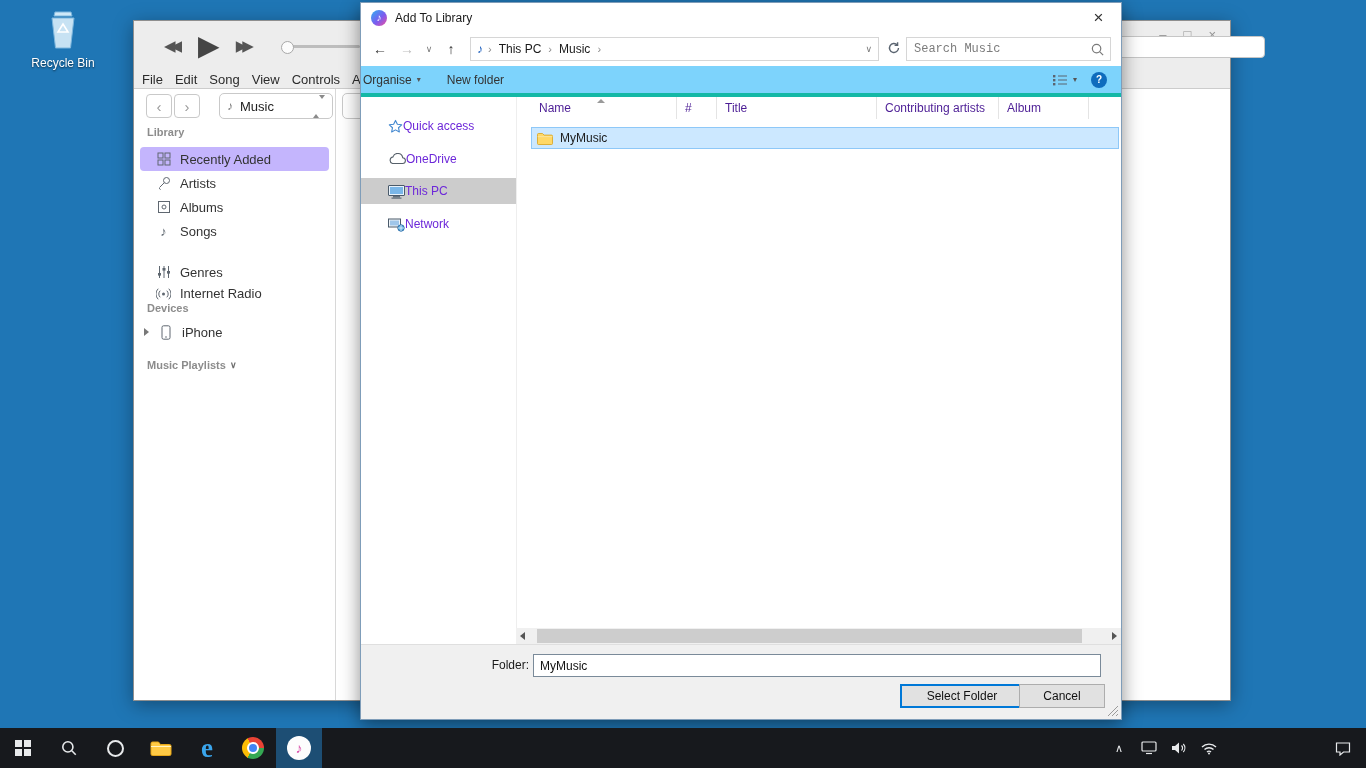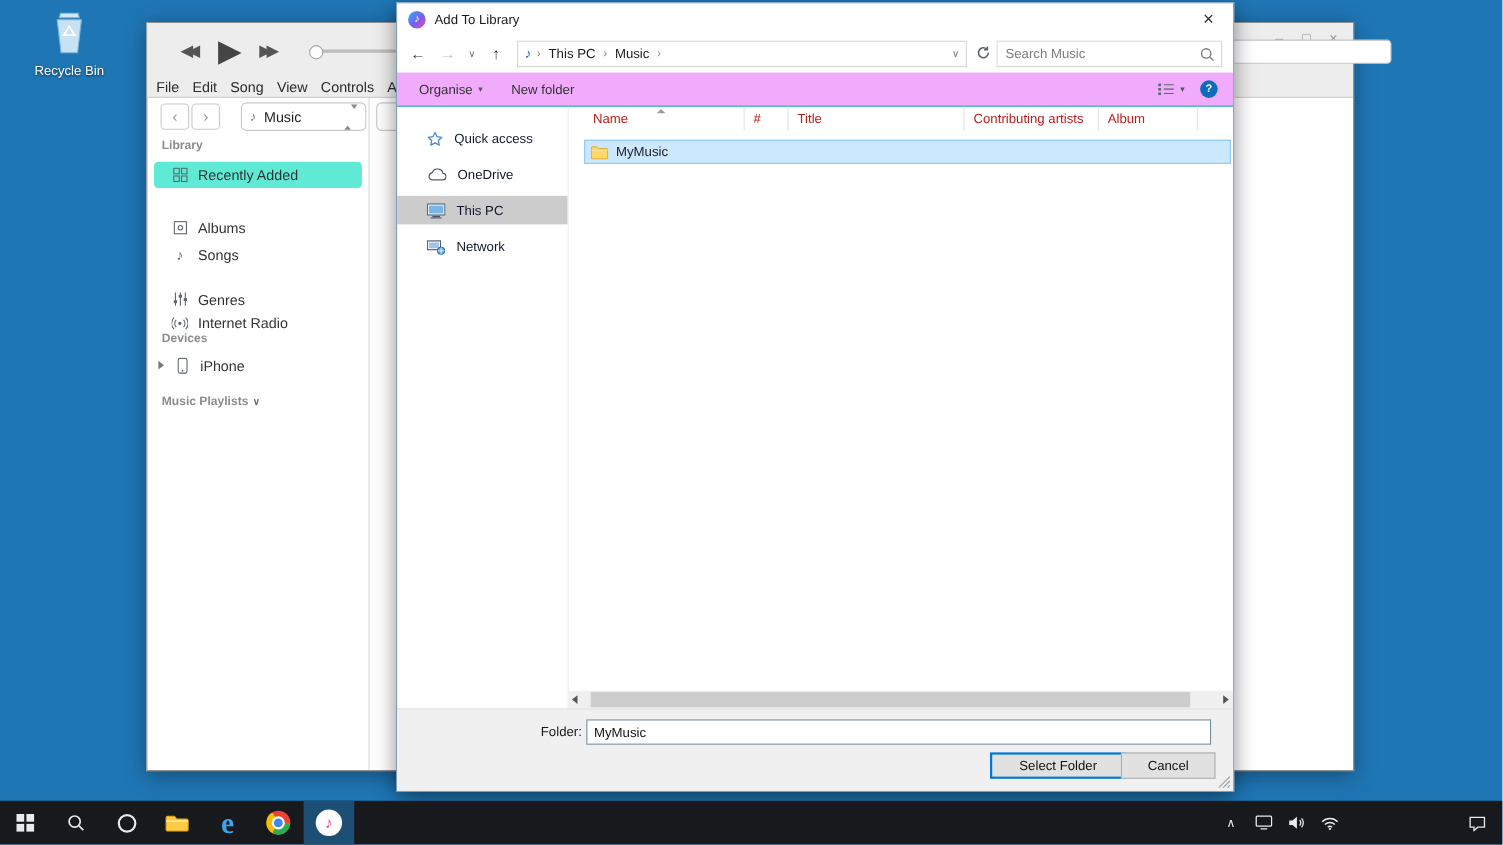--- a/index.html
+++ b/index.html
@@ -33,21 +33,21 @@
             border-radius:5px;display:flex;align-items:center;padding:0 7px;gap:7px;font-size:13px;color:#222}
   .it-media .note{color:#7a7a7a;font-size:12px}
   .it-media .grow{flex:1}
   .tri-up{width:0;height:0;border-left:3.5px solid transparent;border-right:3.5px solid transparent;border-bottom:4px solid #8a8a8a}
   .tri-dn{width:0;height:0;border-left:3.5px solid transparent;border-right:3.5px solid transparent;border-top:4px solid #8a8a8a;margin-top:2px}
   .it-partial{position:absolute;left:208px;top:-1px;width:26px;height:26px;background:#fff;border:1px solid #c9c9c9;border-radius:5px}
   .it-divider{position:absolute;left:201px;top:68px;bottom:0;width:1px;background:#d8d8d8}
   .it-sidehead{position:absolute;left:13px;font-size:11px;font-weight:bold;color:#8c8c8c}
   .it-item{position:absolute;left:6px;width:189px;height:24px;display:flex;align-items:center;
            padding-left:16px;gap:9px;font-size:13px;color:#333;border-radius:4px}
-  .it-item.sel{background:#5eead4}
+  .it-item.sel{background:#c4b5fd}
   .it-item .gly{width:15px;display:flex;justify-content:center;color:#5f6770;font-size:13px}
   .tri-right{width:0;height:0;border-top:4px solid transparent;border-bottom:4px solid transparent;border-left:5px solid #787878}
   .chev-dn{font-size:9px;color:#6e6e6e;margin-left:4px}
 
   
   .dlg{position:absolute;left:360px;top:2px;width:762px;height:718px;background:#fff;color:#1a1a1a;
        border:1px solid #7f9db9;box-shadow:0 5px 18px rgba(0,0,0,.45);font-size:12px;z-index:5}
   .dlg-titlebar{position:relative;height:29px;display:flex;align-items:center;gap:8px;padding-left:10px}
   .dlg-appicon{width:16px;height:16px;border-radius:50%;background:linear-gradient(135deg,#2fb1f1,#7a5cf0 55%,#ef4f9e);
                display:flex;align-items:center;justify-content:center;color:#fff;font-size:10px}
@@ -55,36 +55,36 @@
              font-size:17px;color:#333;cursor:default}
   .dlg-nav{height:34px;display:flex;align-items:center;padding:0 10px 0 8px;gap:5px}
   .nav-gly{width:22px;text-align:center;font-size:14px}
   .addr{flex:1;height:24px;border:1px solid #d6d6d6;display:flex;align-items:center;gap:5px;padding:0 6px;margin:0 3px}
   .addr .note{color:#1d5fbe;font-size:12px}
   .addr .crumb{color:#1a1a1a;padding:0 2px}
   .addr .sep{color:#8a8a8a;font-size:11px}
   .addr .grow{flex:1}
   .searchbox{width:205px;height:24px;border:1px solid #d6d6d6;position:relative}
   .searchbox input{width:100%;height:100%;border:none;outline:none;font-size:12px;padding:0 24px 0 7px;
-                   font-family:Liberation Sans, sans-serif;color:#be185d}
+                   font-family:Liberation Mono, monospace;color:#be185d}
   .searchbox input::placeholder{color:#7c7c7c}
   .searchbox svg{position:absolute;right:5px;top:4px}
-  .dlg-toolbar{height:31px;background:#f0abfc;border-bottom:1px solid #14b8a6;display:flex;align-items:center;
-               padding:0 14px 0 20px;gap:26px;color:#333}
+  .dlg-toolbar{height:31px;background:#7dd3fc;border-bottom:4px solid #14b8a6;display:flex;align-items:center;
+               padding:0 14px 0 2px;gap:26px;color:#333}
   .tool-group{display:flex;align-items:center;gap:5px}
   .tool-right{margin-left:auto;display:flex;align-items:center;gap:14px}
   .help-circle{width:16px;height:16px;border-radius:50%;background:#0f6cbd;color:#fff;font-weight:bold;
                font-size:10px;display:flex;align-items:center;justify-content:center}
   .dlg-body{position:absolute;left:0;right:0;top:94px;bottom:75px}
   .dlg-side{position:absolute;left:0;top:0;width:155px;bottom:0}
-  .side-item{position:absolute;left:0;width:155px;height:26px;display:flex;align-items:center;gap:10px;
-             padding-left:27px;color:#0f172a}
+  .side-item{position:absolute;left:0;width:155px;height:26px;display:flex;align-items:center;gap:0;
+             padding-left:27px;color:#6d28d9}
   .side-item.sel{background:#cccccc}
   .dlg-files{position:absolute;left:155px;right:0;top:0;bottom:16px;border-left:1px solid #eeeeee}
-  .cols{display:flex;height:22px;line-height:22px;color:#b91c1c}
+  .cols{display:flex;height:22px;line-height:22px;color:#4c1d95}
   .cols .cell{border-right:1px solid #e4e4e4;padding-left:8px;position:relative;white-space:nowrap;overflow:hidden}
   .c-name{width:160px;padding-left:22px !important}
   .c-num{width:40px}.c-title{width:160px}.c-art{width:122px}.c-album{width:90px}
   .sort-caret{position:absolute;left:80px;top:2px;width:0;height:0;border-left:4px solid transparent;
               border-right:4px solid transparent;border-bottom:4px solid #9a9a9a}
   .file-row{position:absolute;left:14px;right:2px;top:30px;height:22px;background:#cce8ff;border:1px solid #8ec8f8;
             display:flex;align-items:center;gap:7px;padding-left:5px}
   .dlg-hscroll{position:absolute;left:155px;right:0;bottom:0;height:16px;background:#f0f0f0;display:flex;
                align-items:center;justify-content:space-between;padding:0 4px}
   .hs-thumb{position:absolute;left:21px;top:1px;width:545px;height:14px;background:#cdcdcd}
@@ -177,20 +177,29 @@
             <g fill="none" stroke="#5f6770">
               <rect x="1" y="1" width="5" height="5"></rect>
               <rect x="8" y="1" width="5" height="5"></rect>
               <rect x="1" y="8" width="5" height="5"></rect>
               <rect x="8" y="8" width="5" height="5"></rect>
             </g>
           </svg>
       </span>
       <span>Recently Added</span>
     </div>
+    <div class="it-item" style="top:150px">
+      <span class="gly">
+        <svg width="14" height="14">
+            <circle cx="9.5" cy="4.5" r="3" fill="none" stroke="#5f6770"></circle>
+            <path d="M7.3 6.7 L2.5 11.5 M2 12.2 l1.6 1.4" fill="none" stroke="#5f6770"></path>
+          </svg>
+      </span>
+      <span>Artists</span>
+    </div>
     <div class="it-item" style="top:174px">
       <span class="gly">
         <svg width="14" height="14">
             <rect x="1.5" y="1.5" width="11" height="11" fill="none" stroke="#5f6770"></rect>
             <circle cx="7" cy="7" r="2" fill="none" stroke="#5f6770"></circle>
           </svg>
       </span>
       <span>Albums</span>
     </div>
     <div class="it-item" style="top:198px">

